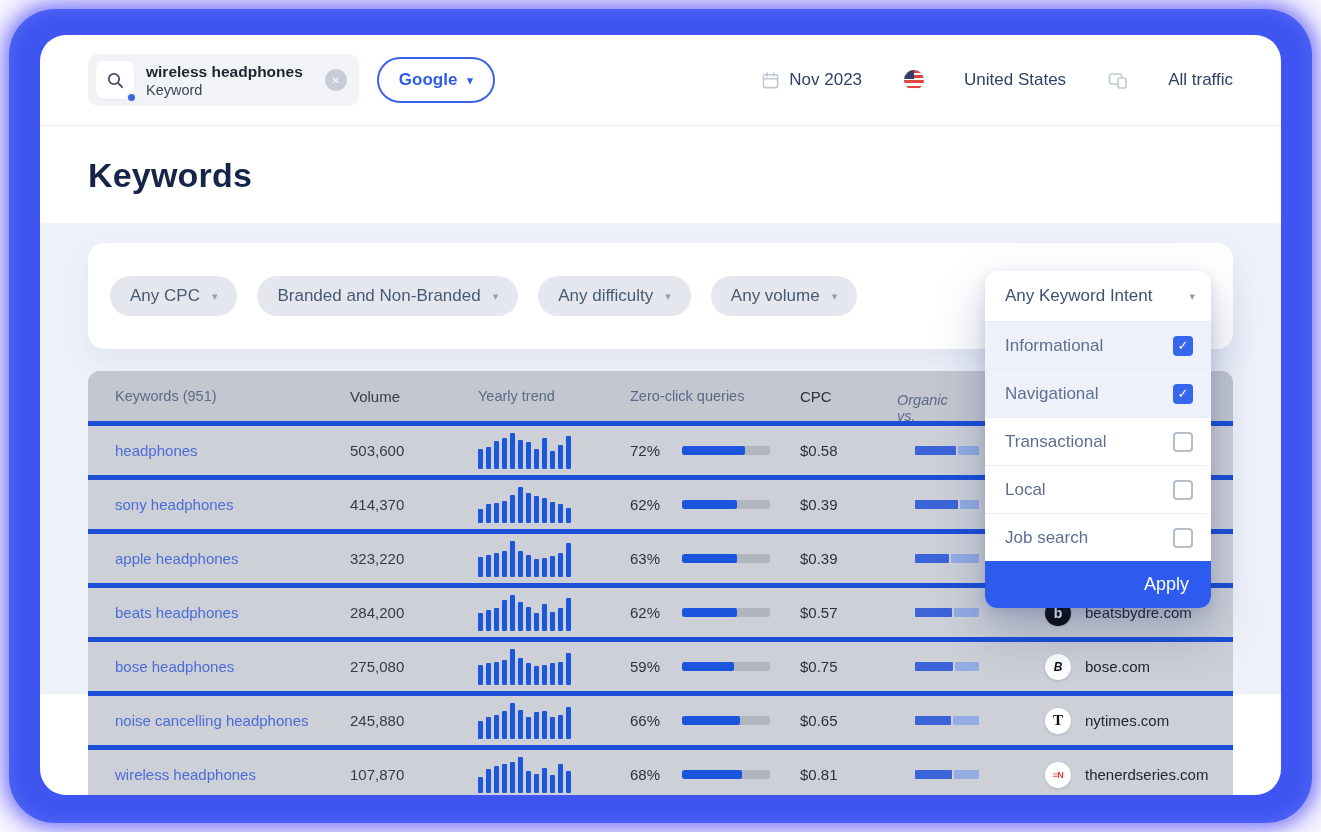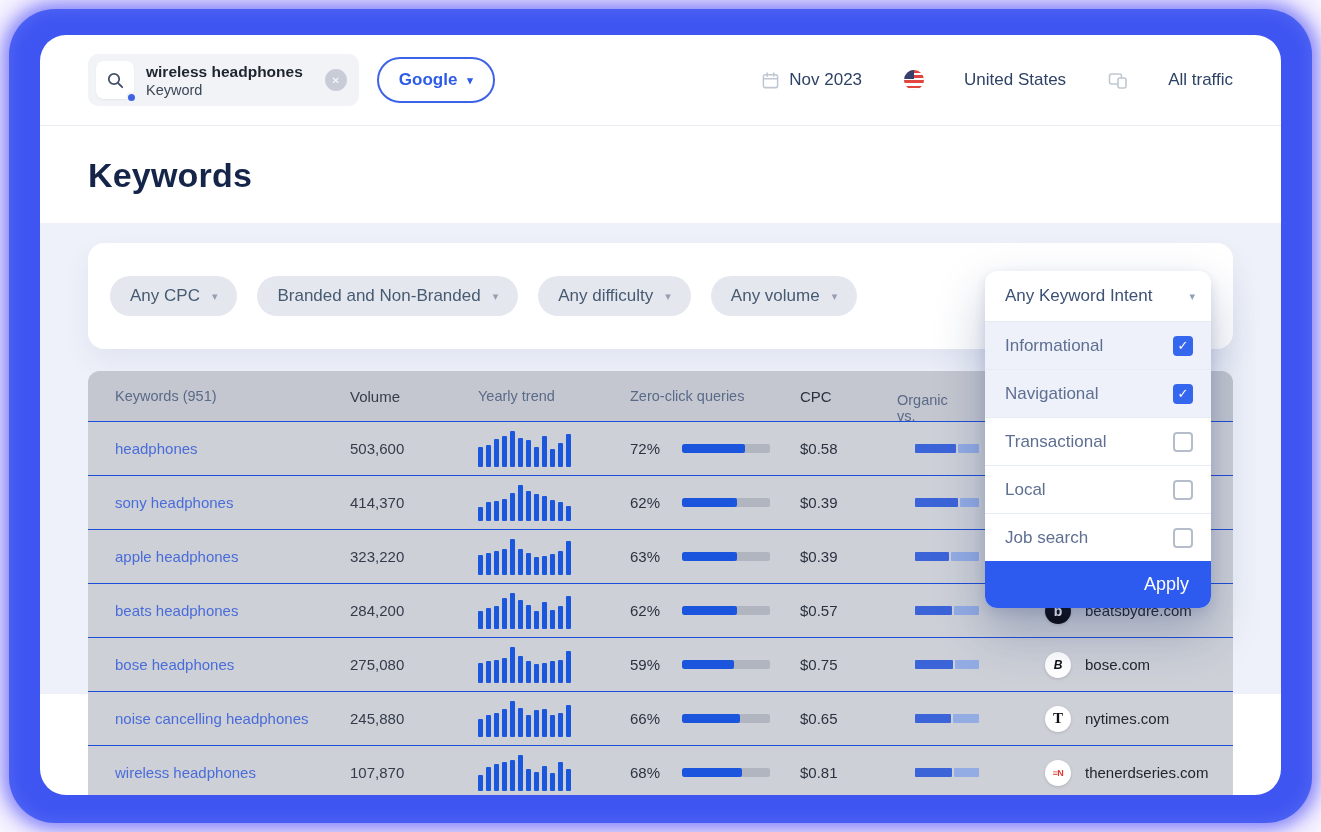--- a/index.html
+++ b/index.html
@@ -46,33 +46,33 @@
   .opt { height:48px; display:flex; align-items:center; justify-content:space-between; padding:0 18px 0 20px; border-top:1px solid #e7ebf3; font-size:17px; color:#5e6f92; background:#fff; cursor:pointer; }
   .opt.tint { background:#eef1f9; }
   .cb { width:20px; height:20px; border:2px solid #b6bdca; border-radius:4px; background:transparent; cursor:pointer; }
   .cb.on { border:none; background:#3566ee; color:#fff; display:flex; align-items:center; justify-content:center; font-size:13px; }
   .apply { width:100%; height:47px; border:none; background:var(--accent,#2e5bef); border-radius:0 0 12px 12px; display:flex; align-items:center; justify-content:flex-end; padding:0 22px; color:#fff; font-size:18px; cursor:pointer; font-family:inherit; }
 
   
   .tablecard { margin-top:22px; background:#cdd0d7; border-radius:12px 12px 0 0; overflow:hidden; }
   .trow { display:grid; grid-template-columns:262px 128px 152px 170px 115px 130px 1fr; align-items:center; height:54px; }
   .thead { height:50px; background:#c4c7cf; color:#5a6a89; font-size:14.5px; }
-  .row { border-top:1px solid #1d4ed8; background:#cdd0d7; cursor:pointer; }
+  .row { border-top:5px solid #1d4ed8; background:#cdd0d7; cursor:pointer; }
   .c-kw { padding-left:27px; }
   .th-org { margin-left:-18px; }
   .link { color:var(--link,#4a6cd9); font-size:15px; text-decoration:none; }
   .c-vol { color:#353c49; font-size:15px; }
   .chart { display:flex; gap:3px; align-items:flex-end; height:36px; }
   .tbar { width:5px; background:var(--trend,#1a57dd); border-radius:1px; }
   .c-zero { display:flex; align-items:center; gap:10px; }
   .pct { width:42px; color:#2b323f; font-size:15px; }
   .track { display:block; width:88px; height:9px; background:#b1b5bf; border-radius:2px; overflow:hidden; }
   .fill { display:block; height:100%; background:#1b55dd; border-radius:2px; }
   .c-cpc { color:#2b323f; font-size:15px; }
-  .c-org { display:flex; gap:2px; width:64px; height:9px; }
+  .c-org { display:flex; gap:2px; width:64px; height:9px;font-style:italic; }
   .org { background:var(--odark,#3c64d9); border-radius:1px; }
   .paid { background:var(--olight,#93ace4); border-radius:1px; }
   .c-dom { display:flex; align-items:center; gap:14px; }
   .fav { width:26px; height:26px; border-radius:50%; background:#fff; display:flex; align-items:center; justify-content:center; box-shadow:0 1px 3px rgba(0,0,0,.15); font-size:13px; }
   .fav-beats { background:#0c0c0e; color:#fff; font-weight:700; font-size:14px; }
   .fav-bose  { color:#101114; font-style:italic; font-weight:800; font-size:12px; }
   .fav-nyt   { font-family:"Liberation Serif", serif; font-weight:700; color:#101114; font-size:15px; }
   .fav-nerd  { color:#e03a34; font-weight:800; font-size:9px; letter-spacing:-.5px; }
   .dname { color:#23262d; font-size:15px; }
   svg { display:block; }

